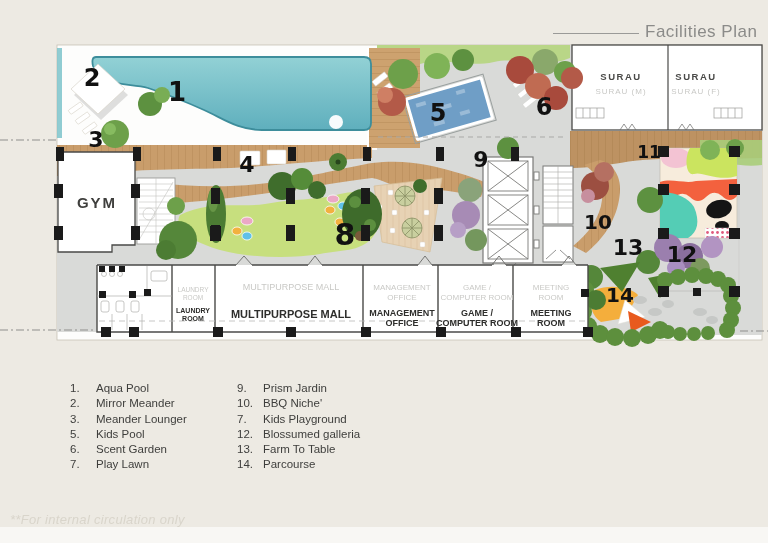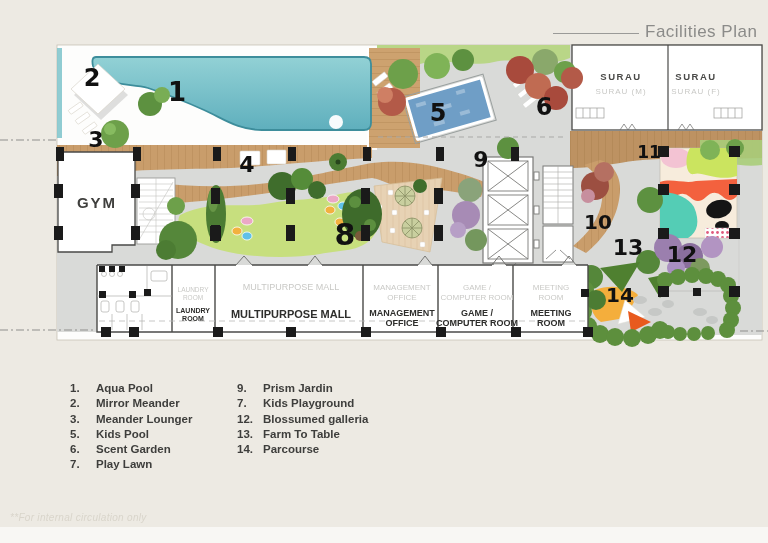--- a/index.html
+++ b/index.html
@@ -4,26 +4,26 @@
 <style>
   html,body{margin:0;padding:0;background:#e4e1da;}
   .canvas{position:relative;width:768px;height:543px;background:#edeae3;overflow:hidden;
           font-family:"Liberation Sans",sans-serif;}
   .bottom-strip{position:absolute;left:0;bottom:0;width:768px;height:16px;background:#f8f7f4;}
   .plan-svg{position:absolute;left:0;top:0;}
   .hdr-rule{position:absolute;left:553px;top:33px;width:86px;height:1px;background:#9a9a98;}
   .hdr-title{position:absolute;left:645px;top:22px;font-size:17px;color:#8b8b89;
              letter-spacing:.5px;font-weight:400;}
   .legend{position:absolute;top:381px;left:0;color:#3e3e3c;font-size:11.5px;}
-  .lcol{position:absolute;top:0;font-weight:bold;}
+  .lcol{position:absolute;top:0;}
   .lcol1{left:70px;}
   .lcol2{left:237px;}
   .lrow{height:15.3px;line-height:15.3px;white-space:nowrap;}
   .lnum{display:inline-block;width:26px;}
-  .footnote{position:absolute;left:10px;top:512px;font-size:10px;font-style:italic;
+  .footnote{position:absolute;left:10px;top:512px;font-size:13px;font-style:italic;
             color:#d9d5cb;letter-spacing:.3px;}
   text{font-family:"Liberation Sans",sans-serif;}
   .marker{font-family:"DejaVu Sans",sans-serif;font-weight:700;fill:#111;}
   .roomlabel{font-weight:700;fill:#2e2e2c;}
   .faintlabel{fill:#c9c9c6;font-weight:400;}
   .surau{fill:#4a4a48;font-weight:600;letter-spacing:1.5px;}
 </style>
 </head>
 <body>
 
@@ -458,20 +458,21 @@
     <div class="lcol lcol1">
       <div class="lrow"><span class="lnum">1.</span><span class="llab">Aqua Pool</span></div>
       <div class="lrow"><span class="lnum">2.</span><span class="llab">Mirror Meander</span></div>
       <div class="lrow"><span class="lnum">3.</span><span class="llab">Meander Lounger</span></div>
       <div class="lrow"><span class="lnum">5.</span><span class="llab">Kids Pool</span></div>
       <div class="lrow"><span class="lnum">6.</span><span class="llab">Scent Garden</span></div>
       <div class="lrow"><span class="lnum">7.</span><span class="llab">Play Lawn</span></div>
     </div>
     <div class="lcol lcol2">
       <div class="lrow"><span class="lnum">9.</span><span class="llab">Prism Jardin</span></div>
+      <div class="lrow"><span class="lnum">10.</span><span class="llab">BBQ Niche'</span></div>
       <div class="lrow"><span class="lnum">7.</span><span class="llab">Kids Playground</span></div>
       <div class="lrow"><span class="lnum">12.</span><span class="llab">Blossumed galleria</span></div>
       <div class="lrow"><span class="lnum">13.</span><span class="llab">Farm To Table</span></div>
       <div class="lrow"><span class="lnum">14.</span><span class="llab">Parcourse</span></div>
     </div>
   </div>
 
   <div class="footnote">**For internal circulation only</div>
   <div class="bottom-strip"></div>
 </div>

